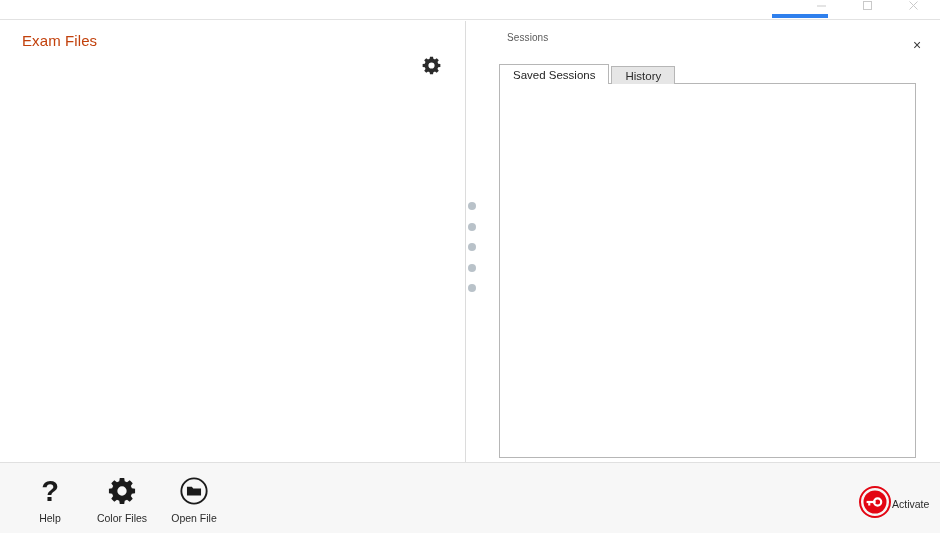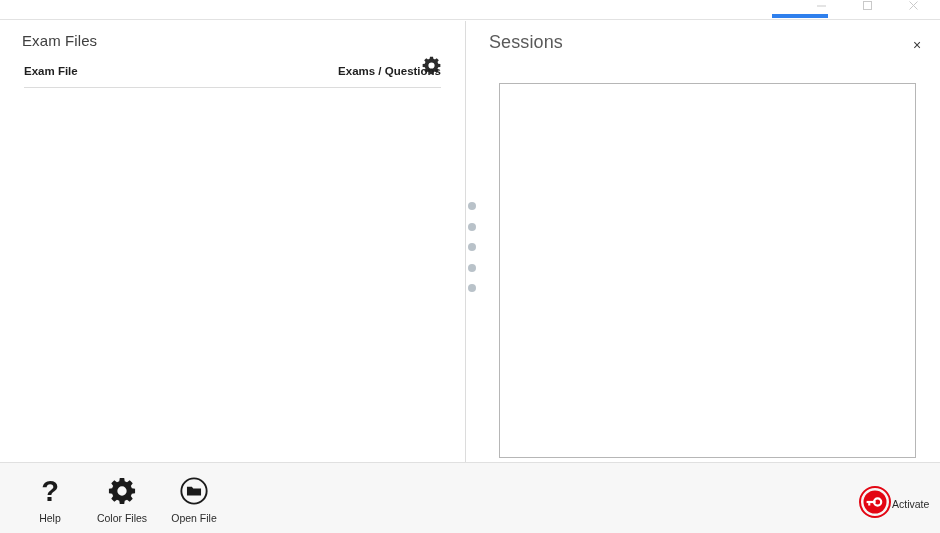--- a/index.html
+++ b/index.html
@@ -71,21 +71,21 @@
     position: absolute;
     left: 0; top: 0;
     width: 465px;
     height: 42px;
   }
   #exam-files-title {
     position: absolute;
     left: 22px;
     top: 11px;
     font-size: 15px;
-    color: #404040;
+    color: #c2410c;
     font-weight: 400;
     letter-spacing: .1px;
   }
   #exam-files-settings-button {
     position: absolute;
     left: 419px;
     top: 32px;
     width: 24px;
     height: 24px;
     display: flex;
@@ -159,23 +159,23 @@
     position: absolute;
     left: 477px;
     top: 21px;
     width: 463px;
     height: 441px;
     background: #ffffff;
     box-sizing: border-box;
   }
   #sessions-title {
     position: absolute;
-    left: 12px;
+    left: 30px;
     top: 11px;
-    font-size: 18px;
+    font-size: 10px;
     color: #5a5a5a;
     font-weight: 400;
     letter-spacing: .1px;
   }
   #sessions-close-button {
     position: absolute;
     left: 430px;
     top: 14px;
     width: 20px;
     height: 20px;
@@ -331,47 +331,44 @@
   <div id="exam-files-header">
     <div id="exam-files-title">Exam Files</div>
 
     <div id="exam-files-settings-button">
       <svg width="19" height="19" viewBox="0 0 24 24" aria-hidden="true">
         <path fill="#2b2b2b" d="M12 0.8 L13.9 0.8 L14.35 3.6 C15.05 3.8 15.7 4.08 16.3 4.45 L18.6 2.8 L19.95 4.15 L21.2 5.4 L19.55 7.7 C19.92 8.3 20.2 8.95 20.4 9.65 L23.2 10.1 L23.2 13.9 L20.4 14.35 C20.2 15.05 19.92 15.7 19.55 16.3 L21.2 18.6 L18.6 21.2 L16.3 19.55 C15.7 19.92 15.05 20.2 14.35 20.4 L13.9 23.2 L10.1 23.2 L9.65 20.4 C8.95 20.2 8.3 19.92 7.7 19.55 L5.4 21.2 L2.8 18.6 L4.45 16.3 C4.08 15.7 3.8 15.05 3.6 14.35 L0.8 13.9 L0.8 10.1 L3.6 9.65 C3.8 8.95 4.08 8.3 4.45 7.7 L2.8 5.4 L5.4 2.8 L7.7 4.45 C8.3 4.08 8.95 3.8 9.65 3.6 L10.1 0.8 Z M12 8.1 A3.9 3.9 0 1 0 12 15.9 A3.9 3.9 0 1 0 12 8.1 Z"></path>
       </svg>
     </div>
   </div>
 
-  <div id="exam-files-table">
-    <div id="exam-files-head-row">
-      <div class="col-head" id="col-exam-file">Exam File</div>
-      <div class="col-head" id="col-exams-questions">Exams / Questions</div>
-    </div>
-    <div id="exam-files-body"></div>
-  </div>
 
 </div>
 
 <div id="splitter">
   <div id="splitter-line"></div>
   <div id="splitter-dots">
     <div class="splitter-dot"></div>
     <div class="splitter-dot"></div>
     <div class="splitter-dot"></div>
     <div class="splitter-dot"></div>
     <div class="splitter-dot"></div>
   </div>
 </div>
 
 <div id="right-panel">
 
   <div id="sessions-title">Sessions</div>
 
   <div id="sessions-close-button">×</div>
 
+  <div id="sessions-tabstrip">
+    <div class="tab active">Saved Sessions</div>
+    <div class="tab inactive">History</div>
+  </div>
 
   <div id="sessions-list"></div>
 
 </div>
 
 <div id="bottom-toolbar">
 
   <div id="toolbar-left">
 
     <div class="tool-button">

